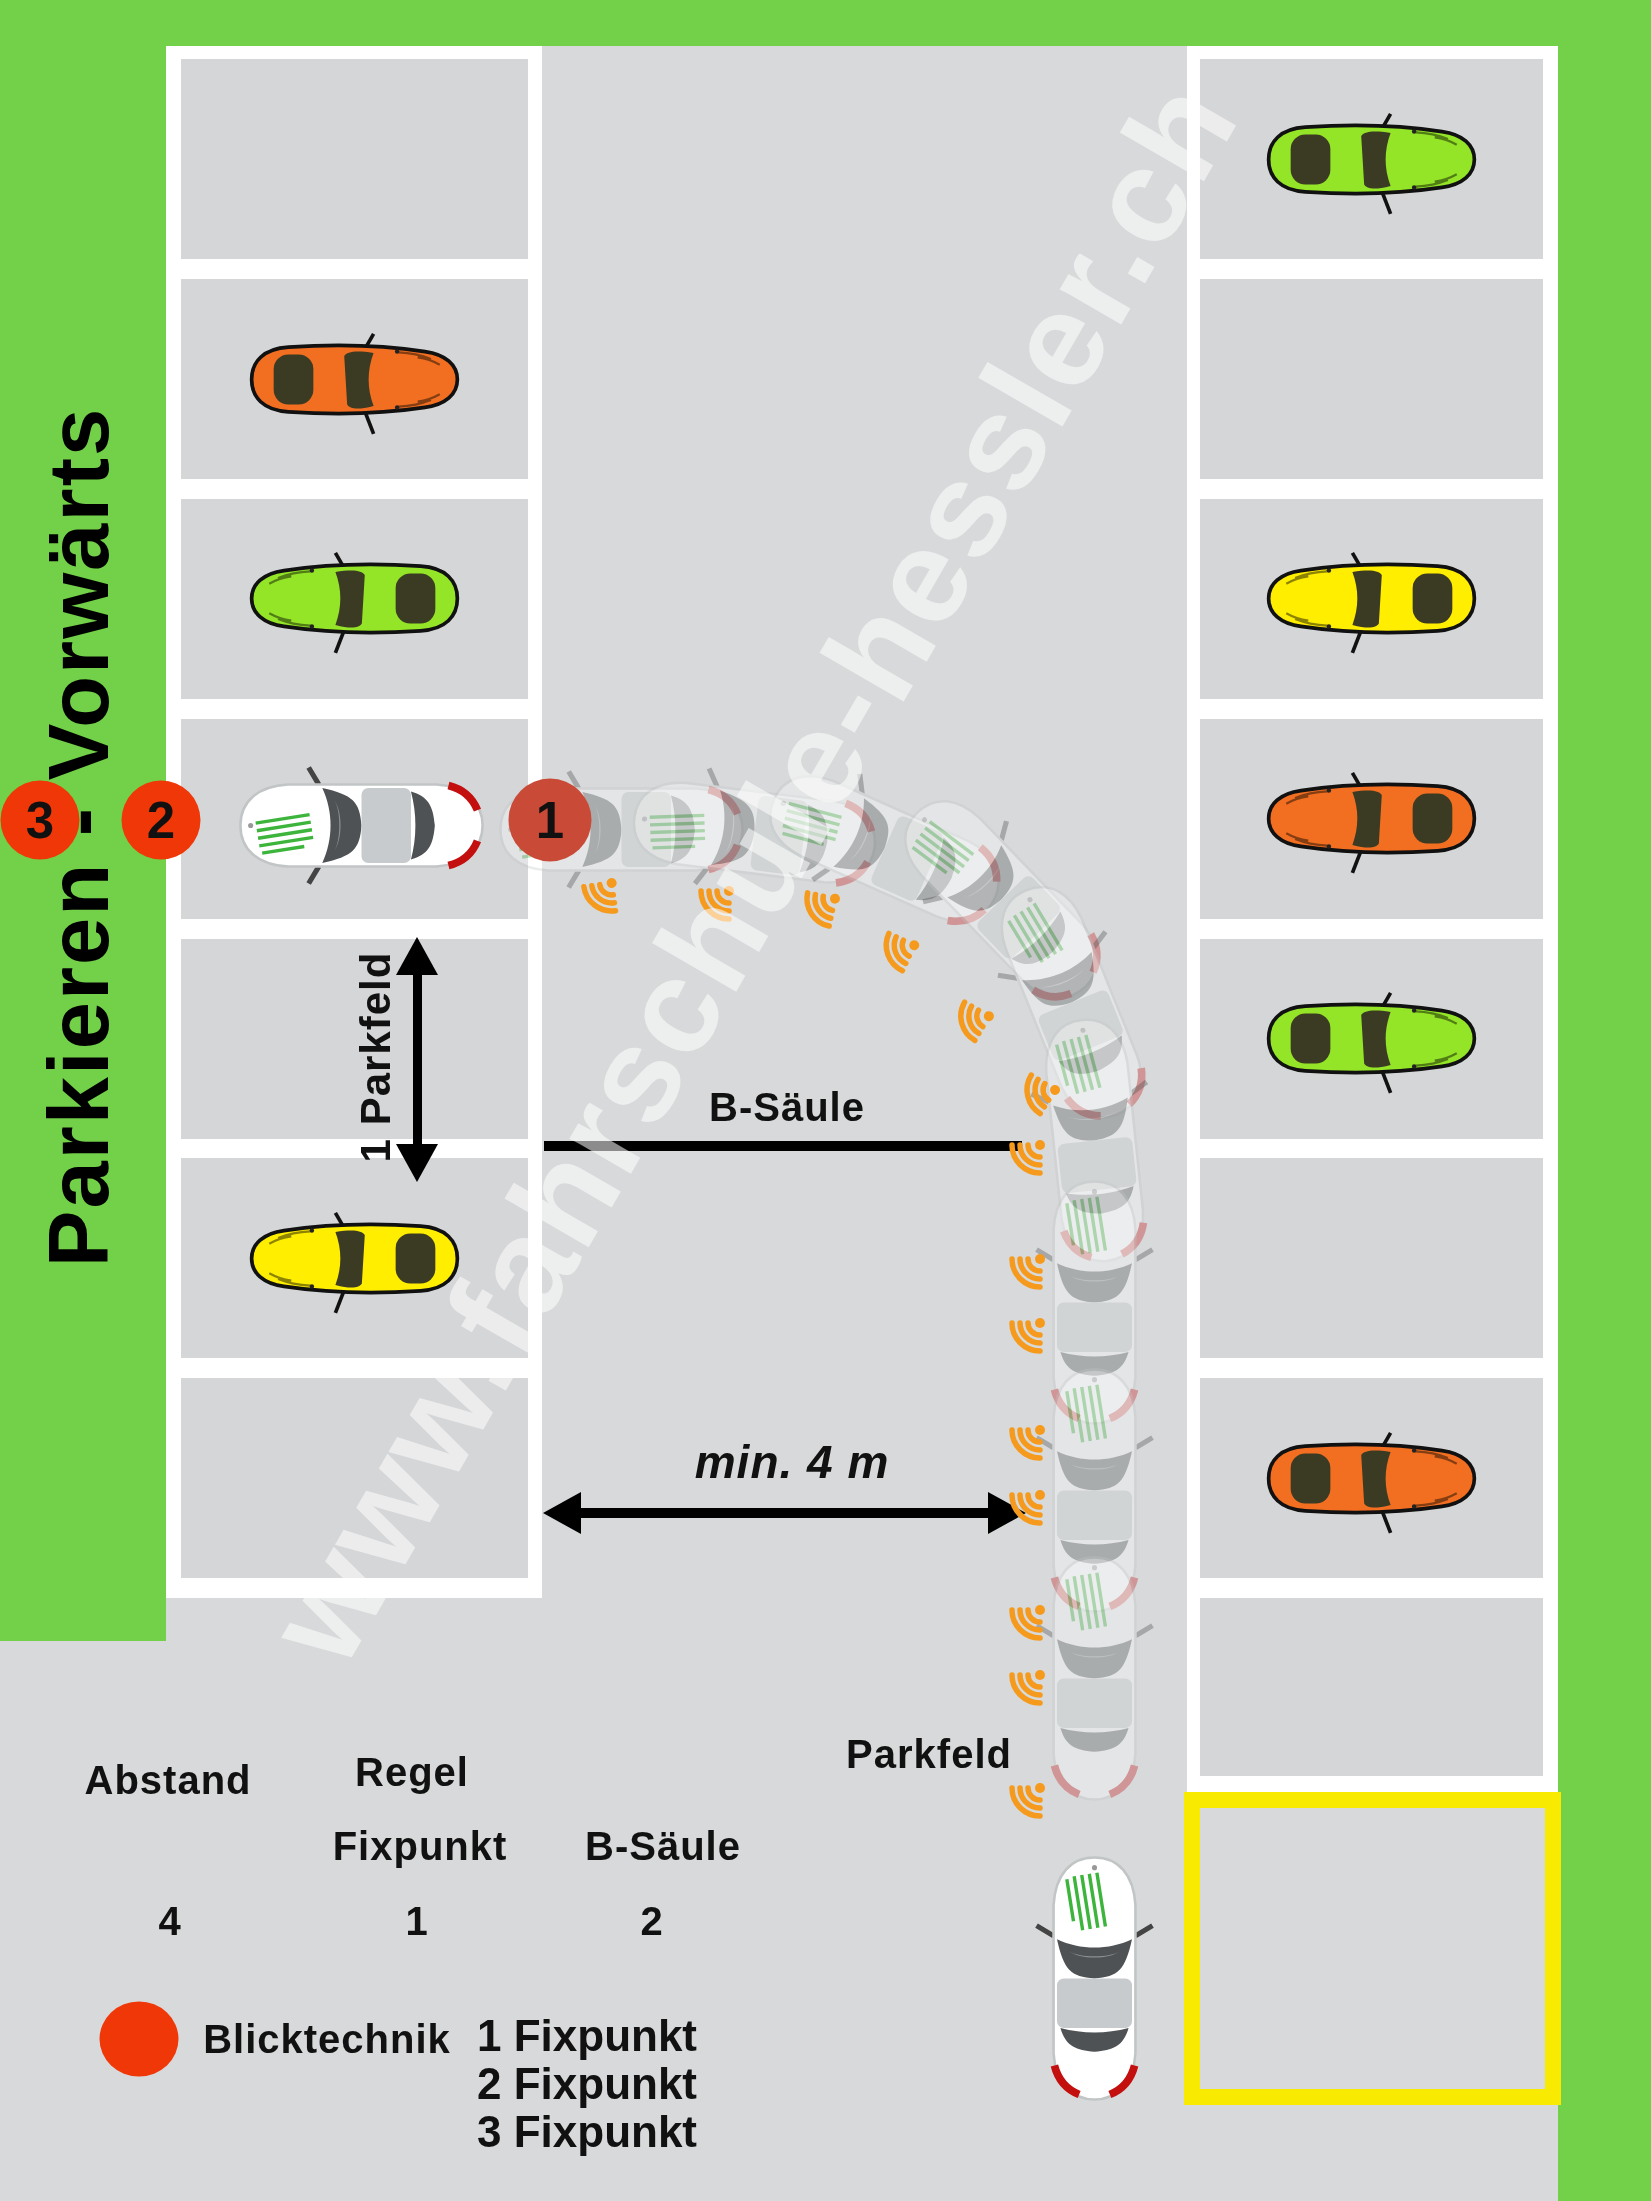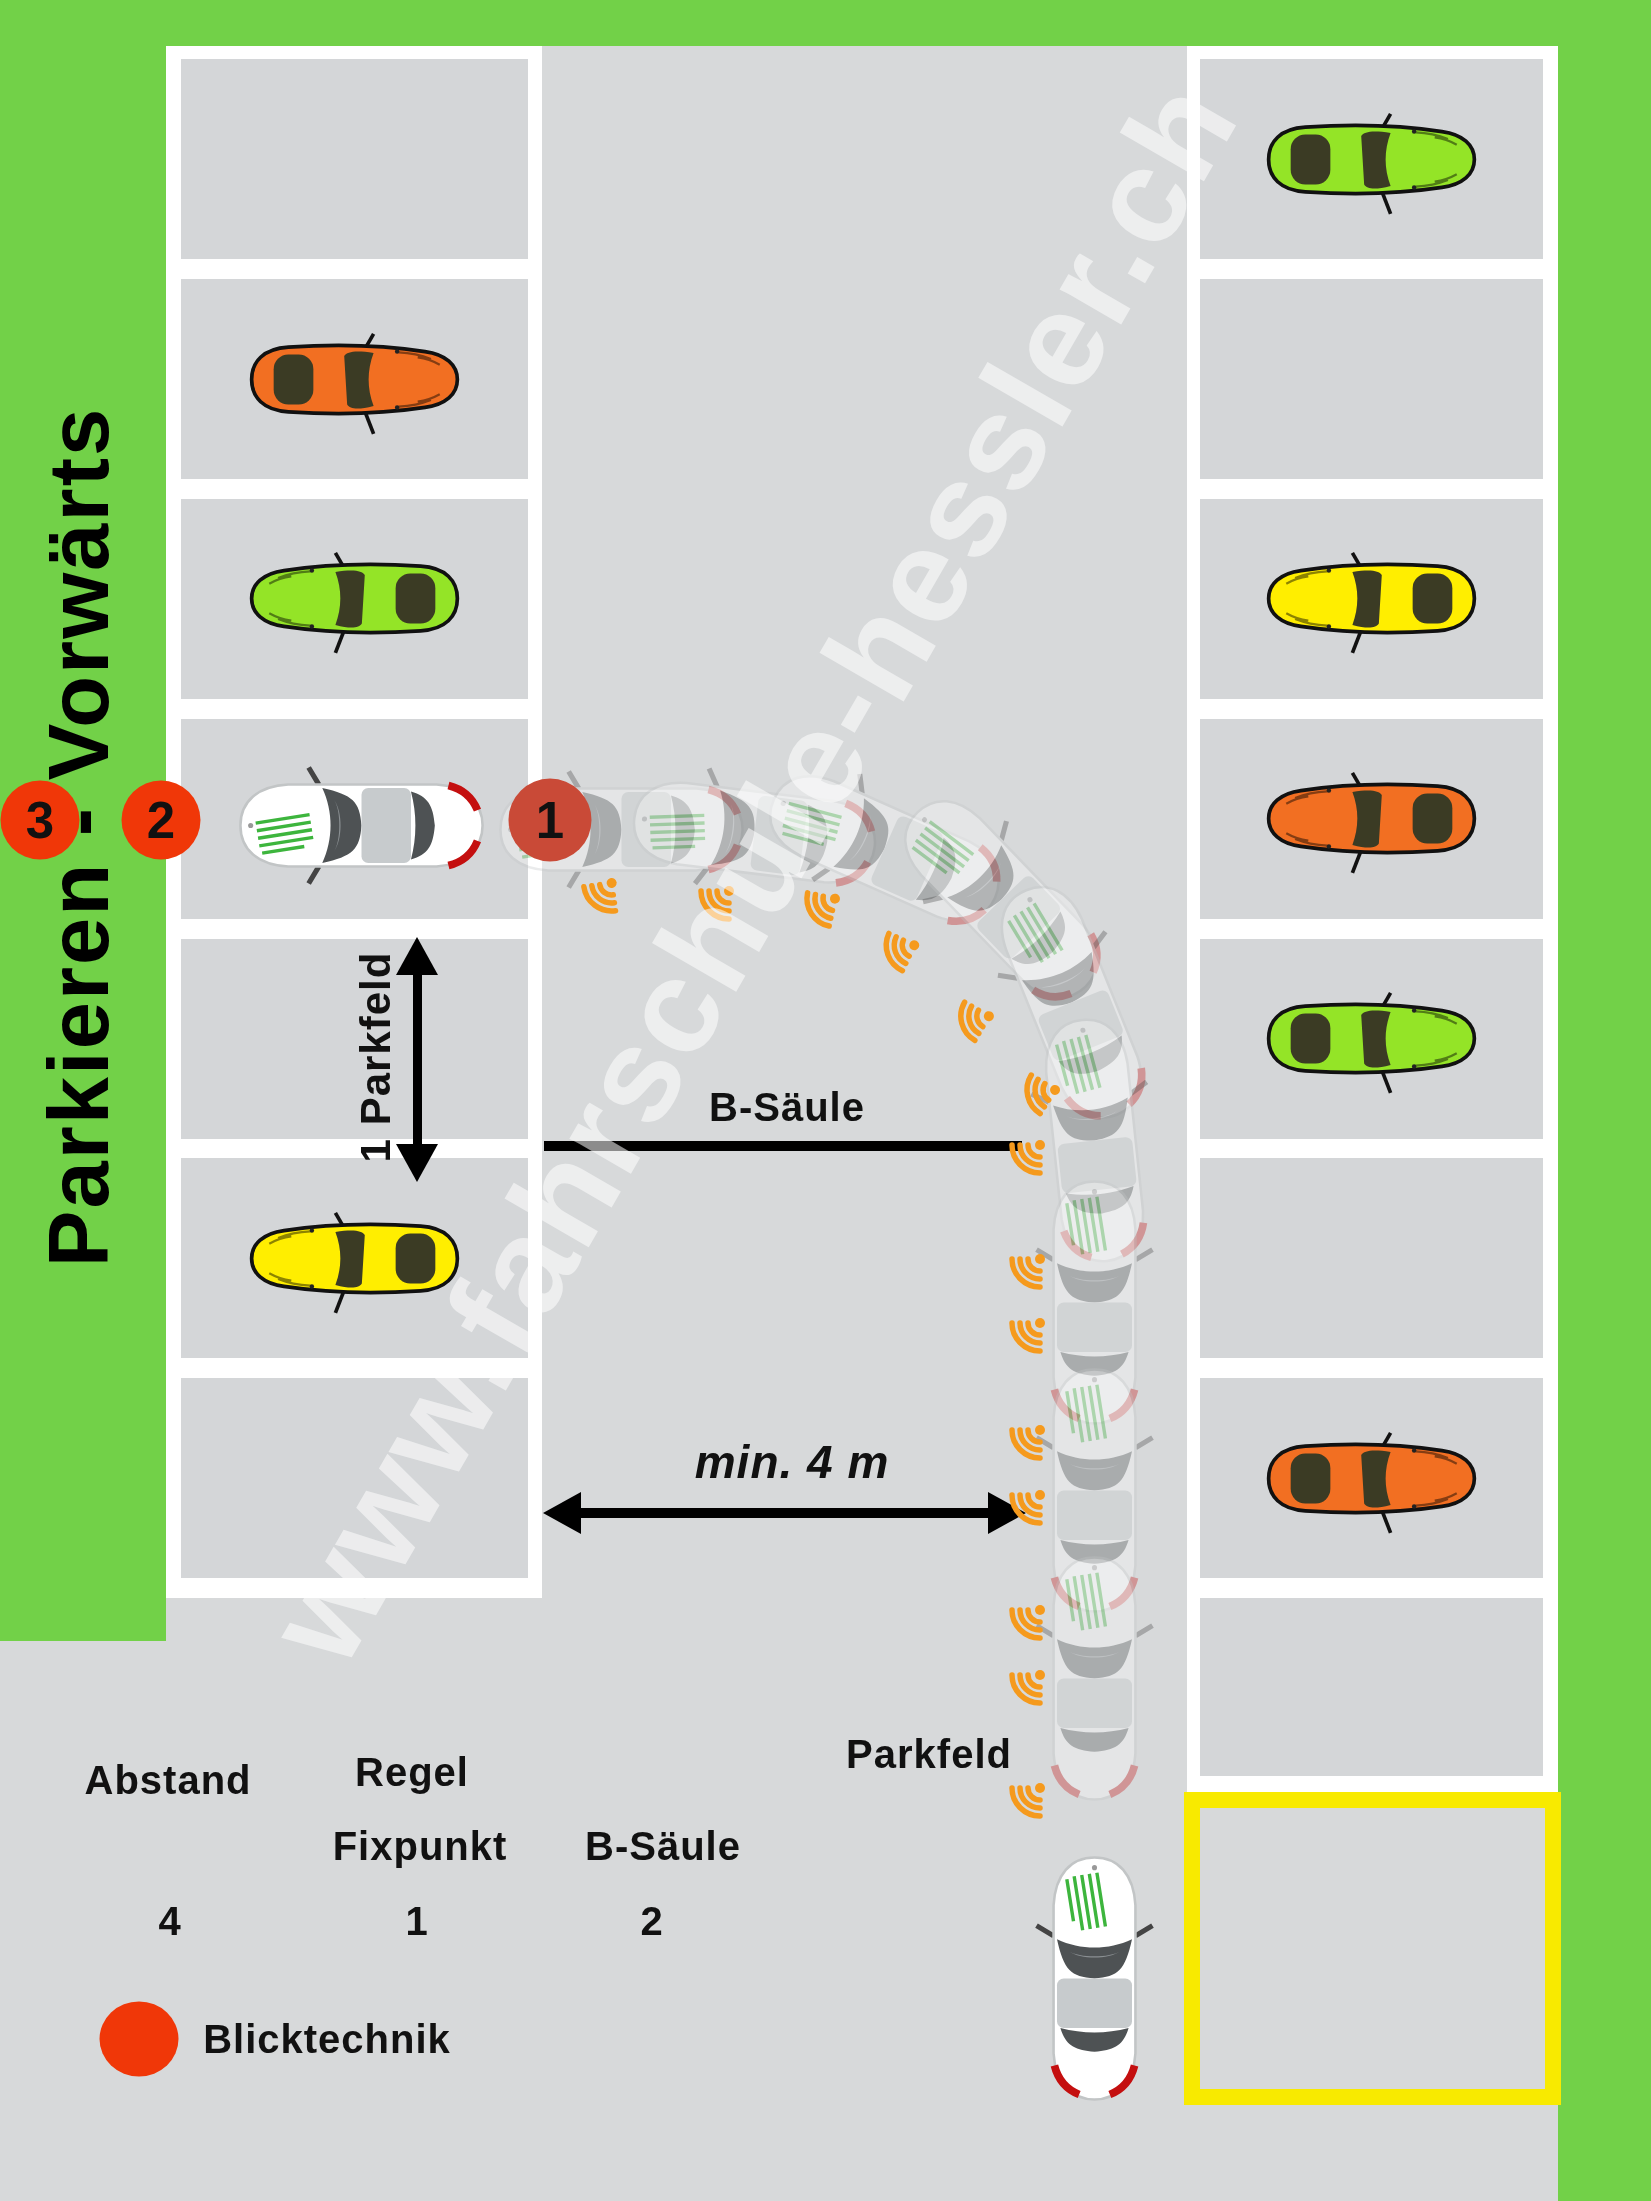--- a/index.html
+++ b/index.html
@@ -221,17 +221,22 @@
   <div class="lbl" style="left:929px;top:1754px;">Parkfeld</div>
   <div class="lbl" style="left:168px;top:1780px;">Abstand</div>
   <div class="lbl" style="left:420px;top:1846px;">Fixpunkt</div>
   <div class="lbl" style="left:663px;top:1846px;">B-Säule</div>
   <div class="lbl" style="left:170px;top:1921px;">4</div>
   <div class="lbl" style="left:417px;top:1921px;">1</div>
   <div class="lbl" style="left:652px;top:1921px;">2</div>
 
   <div id="legend-dot" style="left:139px;top:2039px;width:79px;height:75px;"></div>
   <div class="lbl" style="left:327px;top:2039px;">Blicktechnik</div>
+  <div id="fixpunkt-list" style="left:477px;top:2012px;">
+    <div>1 Fixpunkt</div>
+    <div>2 Fixpunkt</div>
+    <div>3 Fixpunkt</div>
+  </div>
 <div class="fixcircle" style="left: 550px; top: 820px; width: 83px; height: 83px; background: rgb(201, 74, 55);">1</div>
     <div class="fixcircle" style="left: 161px; top: 820px; width: 79px; height: 79px; background: rgb(240, 55, 8);">2</div>
     <div class="fixcircle" style="left: 40px; top: 820px; width: 79px; height: 79px; background: rgb(240, 55, 8);">3</div>
   </div>
 
 
 </body></html>

